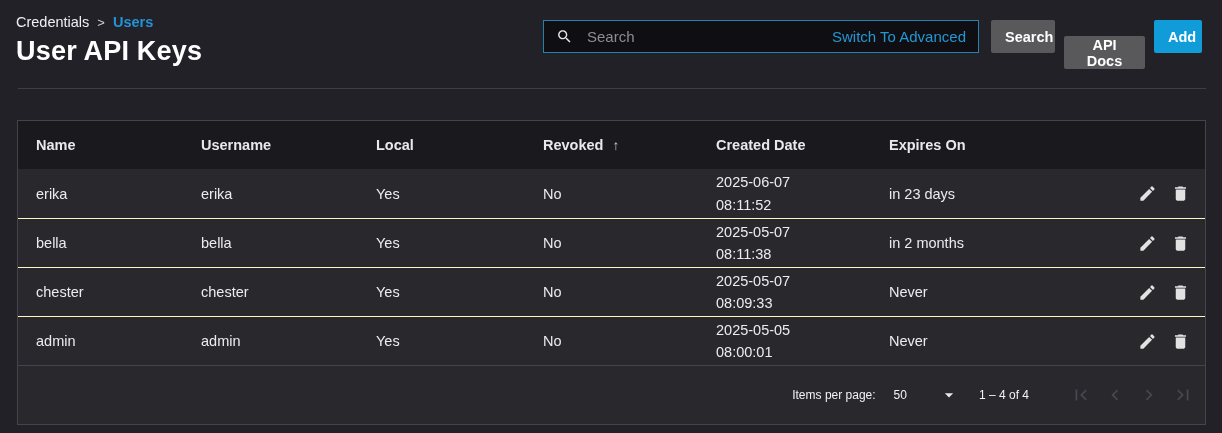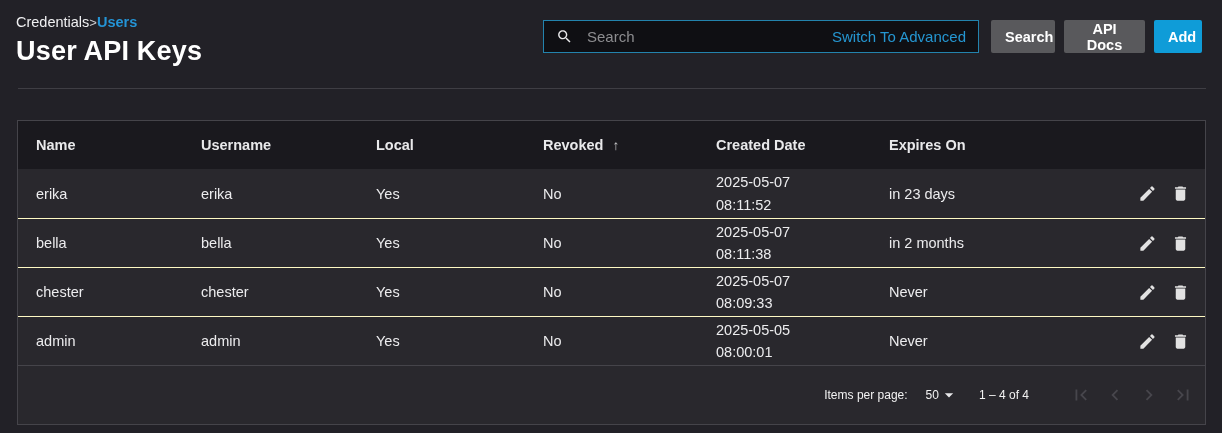--- a/index.html
+++ b/index.html
@@ -7,21 +7,21 @@
   body {
     background:#222127;
     font-family:"Liberation Sans", sans-serif;
     color:#ececee;
     position:relative;
     overflow:hidden;
   }
 
   
   .page-header { padding:14px 18px 0 16px; }
-  .breadcrumb { font-size:14.5px; display:flex; align-items:center; }
+  .breadcrumb { font-size:14.5px; display:flex; gap:8px; align-items:center; }
   .crumb-root { color:#f0f0f2; cursor:pointer; }
   .crumb-sep  { color:#cfcfd2; font-size:13px; }
   .crumb-current { color:#2494d6; font-weight:bold; cursor:pointer; }
   .page-title { margin-top:6px; font-size:27px; font-weight:bold; color:#ffffff; letter-spacing:.2px; }
 
   
   .toolbar { position:absolute; top:20px; left:543px; right:9px; height:33px; display:flex; }
   .search-box {
     width:436px; height:33px; background:#0f0f13;
     border:1px solid #2383ad; display:flex; align-items:center;
@@ -35,21 +35,21 @@
   .search-input::placeholder { color:#8d8d90; opacity:1; }
   .switch-link { flex:0 0 auto; color:#2596d1; font-size:15px; cursor:pointer; white-space:nowrap; }
   .btn {
     height:33px; border:none; border-radius:2px; color:#ffffff;
     font-family:"Liberation Sans", sans-serif; font-size:14.5px; font-weight:bold;
     cursor:pointer; padding:0 14px;
   }
   .btn.gray { background:#59595c; }
   .btn.blue { background:#0f9cd8; }
   .btn-search  { margin-left:12px; width:64px; }
-  .btn-apidocs { margin-left:9px;  width:81px; }
+  .btn-apidocs { margin-left:9px;  width:81px;margin-top:16px; }
   .btn-add     { margin-left:9px;  width:48px; }
 
   
   .top-divider { position:absolute; top:88px; left:18px; width:1188px; height:1px; background:#3f3e44; }
 
   
   .data-table {
     position:absolute; top:120px; left:17px; width:1189px;
     background:#29282d; border:1px solid #45444a;
   }
@@ -72,21 +72,21 @@
   .action-icon { width:19px; height:19px; color:#e2e2e2; cursor:pointer; }
 
   
   .table-footer {
     height:59px; border-top:1px solid #45444a;
     display:flex; align-items:center; justify-content:flex-end;
     font-size:12px; color:#f2f2f2; padding-right:10px;
   }
   .ipp-label { margin-right:18px; }
   .ipp-select { display:flex; align-items:center; cursor:pointer; }
-  .ipp-value { }
+  .ipp-value { margin-right:32px; }
   .caret-down { width:20px; height:20px; color:#e8e8ea; }
   .range-label { margin-left:20px; margin-right:30px; }
   .pager { display:flex; align-items:center; }
   .pager-btn {
     width:24px; height:24px; background:transparent; border:none;
     color:#47464c; cursor:default; padding:0; margin-left:10px;
     display:flex; align-items:center; justify-content:center;
   }
   .pager-btn svg { width:22px; height:22px; }
 </style>
@@ -140,21 +140,21 @@
         <span>Expires On</span>
       </div>
     <div class="th"></div>
   </div>
 
   <div class="tr td-row">
     <div class="td">erika</div>
     <div class="td">erika</div>
     <div class="td">Yes</div>
     <div class="td">No</div>
-    <div class="td date"><span>2025-05-07 08:11:52</span></div>
+    <div class="td date"><span>2025-06-07 08:11:52</span></div>
     <div class="td">in 23 days</div>
     <div class="td actions">
       <svg class="action-icon" viewBox="0 0 24 24" fill="currentColor">
           <path d="M3 17.25V21h3.75L17.81 9.94l-3.75-3.75L3 17.25zM20.71 7.04c.39-.39.39-1.02 0-1.41l-2.34-2.34a.9959.9959 0 0 0-1.41 0l-1.83 1.83 3.75 3.75 1.83-1.83z"></path>
         </svg>
       <svg class="action-icon" viewBox="0 0 24 24" fill="currentColor">
           <path d="M6 19c0 1.1.9 2 2 2h8c1.1 0 2-.9 2-2V7H6v12zM19 4h-3.5l-1-1h-5l-1 1H5v2h14V4z"></path>
         </svg>
     </div>
   </div>

